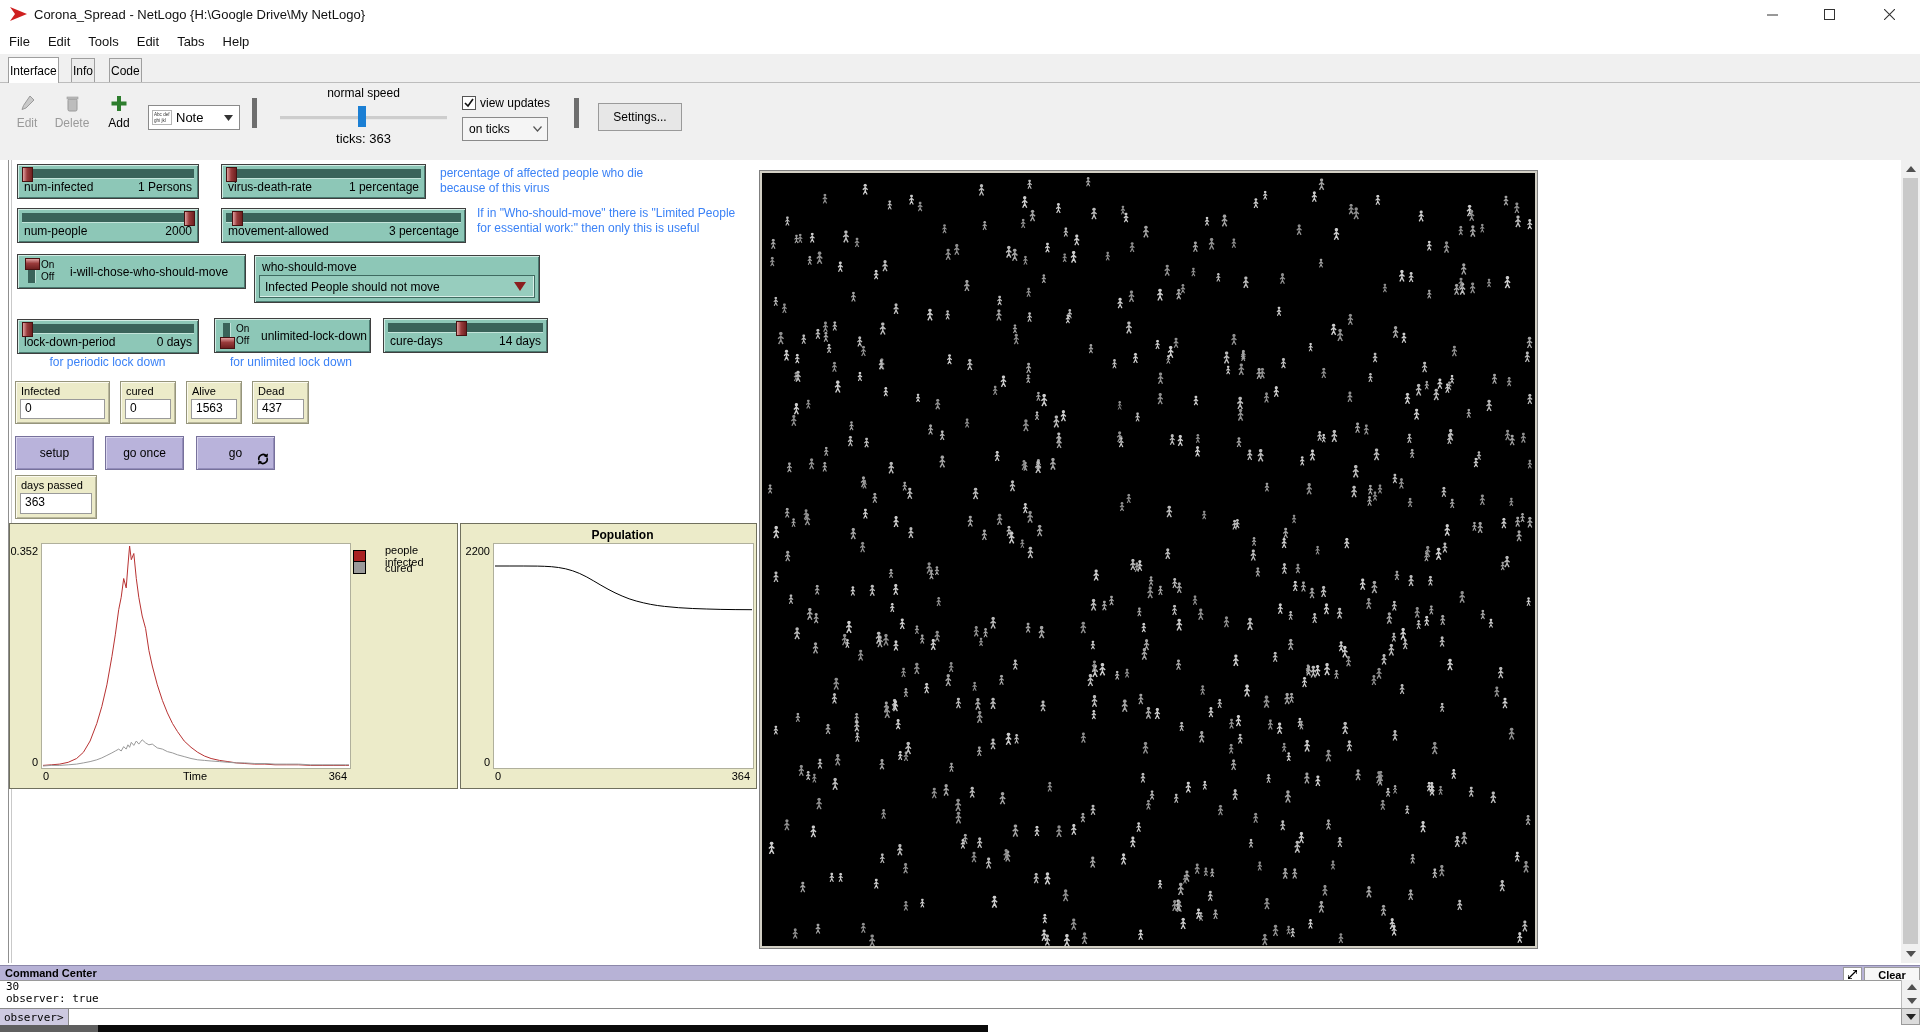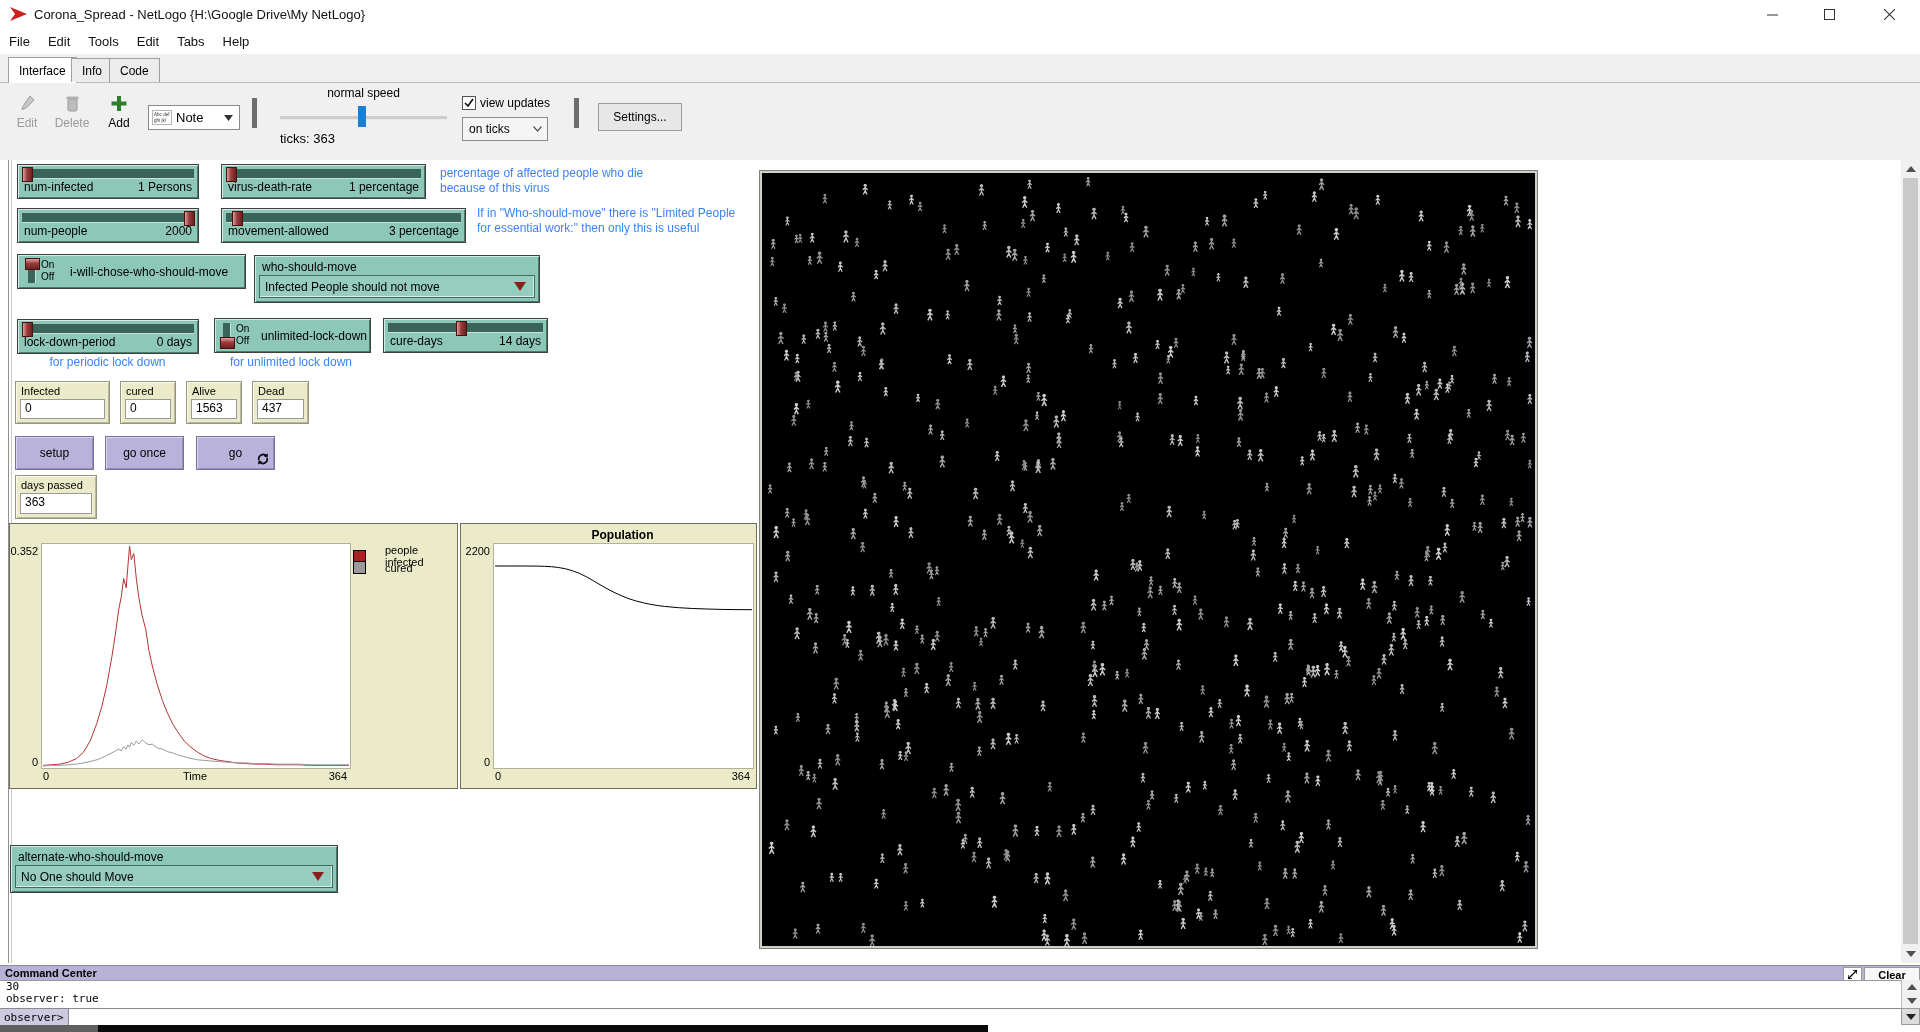--- a/index.html
+++ b/index.html
@@ -7,21 +7,21 @@
        font-family:"Liberation Sans",sans-serif;color:#000;overflow:hidden;}
   .abs{position:absolute;}
   
   .titlebar{left:0;top:0;width:1920px;height:28px;background:#fff;}
   .title-text{left:34px;top:7px;font-size:13px;color:#111;}
   .winbtn{top:0;width:46px;height:28px;display:flex;align-items:center;justify-content:center;}
   .menubar{left:0;top:28px;width:1920px;height:26px;background:#fff;display:flex;align-items:center;}
   .menu-item{font-size:13px;padding:4px 9px;color:#111;}
   .tabrow{left:0;top:54px;width:1920px;height:28px;background:#f0f0f0;border-bottom:1px solid #bdbdbd;}
   .tab{position:absolute;top:4px;height:23px;font-size:12px;display:flex;align-items:center;justify-content:center;
-       border:1px solid #9f9f9f;border-bottom:none;background:#ececec;padding:0 10px;}
+       border:1px solid #9f9f9f;border-bottom:none;background:#ececec;padding:0 1px;}
   .tab.active{background:#ffffff;height:25px;top:3px;font-weight:normal;}
   .toolbar{left:0;top:83px;width:1920px;height:77px;background:#f0f0f0;border-bottom:1px solid #a8a8a8;}
   .toolbtn-label{font-size:12px;}
   .gray{color:#9a9a9a;}
   .sep{position:absolute;width:5px;height:30px;background:#6e6e6e;}
   .combobox{position:absolute;background:#fff;border:1px solid #8a8a8a;display:flex;align-items:center;font-size:12px;}
   .winbutton{position:absolute;background:#e7e7e7;border:1px solid #9a9a9a;display:flex;align-items:center;justify-content:center;font-size:12px;}
   
   .panel{left:0;top:160px;width:1920px;height:803px;background:#fff;}
   .etch{position:absolute;background:#8f8f8f;}
@@ -155,21 +155,21 @@
     <span style="margin-left:4px;font-size:13px">Note</span>
     <svg class="abs" style="right:6px;top:9px" width="9" height="6">
       <path d="M0,0 L9,0 L4.5,6 Z" fill="#333"></path>
     </svg>
   </div>
   <div class="sep" style="left:252px;top:15px"></div>
 
   <div class="abs" style="left:280px;top:3px;width:167px;text-align:center;font-size:12px">normal speed</div>
   <div class="abs" style="left:280px;top:33px;width:167px;height:3px;background:#cdcdcd;border-bottom:1px solid #e9e9e9"></div>
   <div class="abs" style="left:358px;top:23px;width:8px;height:21px;background:#1b7fd4"></div>
-  <div class="abs" style="left:280px;top:48px;width:167px;text-align:left;font-size:13px">ticks: 363</div>
+  <div class="abs" style="left:280px;top:48px;width:167px;text-align:center;font-size:13px">ticks: 363</div>
 
   <div class="abs" style="left:462px;top:13px;display:flex;align-items:center">
     <svg width="14" height="14">
       <rect x="0.5" y="0.5" width="13" height="13" fill="#fff" stroke="#555"></rect>
       <path d="M3,7 L6,10 L11,3" fill="none" stroke="#111" stroke-width="1.6"></path>
     </svg>
     <span style="font-size:12px;margin-left:4px">view updates</span>
   </div>
   <div class="combobox" style="left:462px;top:34px;width:84px;height:22px;background:#f5f5f5">
     <span style="margin-left:6px">on ticks</span>
@@ -341,27 +341,20 @@
       <svg id="plot2-svg" width="259" height="224">
           <polyline points="1.0,22.0 15.1,22.0 29.2,22.0 43.4,22.1 50.4,22.3 57.5,22.7 64.5,23.5 71.6,24.8 78.7,26.8 85.7,29.5 92.8,33.0 99.8,37.0 106.9,41.2 114.0,45.2 121.0,48.8 128.1,52.0 135.1,54.8 142.2,57.0 149.3,58.8 156.3,60.3 163.4,61.5 170.5,62.4 184.6,63.7 198.7,64.5 212.8,65.0 226.9,65.4 241.1,65.6 258.0,65.7" fill="none" stroke="#000000" stroke-width="1"></polyline>
         </svg>
     </div>
     <div class="axis" style="left:0px;top:21px;width:29px;text-align:right">2200</div>
     <div class="axis" style="left:0px;top:232px;width:29px;text-align:right">0</div>
     <div class="axis" style="left:34px;top:246px">0</div>
     <div class="axis" style="left:193px;top:246px;width:96px;text-align:right">364</div>
   </div>
 
-  <div class="teal" style="left:10px;top:685px;width:326px;height:46px">
-    <span class="chooser-label">alternate-who-should-move</span>
-    <div class="chooser-box">
-      <span>No One should Move</span>
-      <div class="chooser-tri" style="top:6px"></div>
-    </div>
-  </div>
 
   <div class="world" style="left:759px;top:10px">
     <div class="world-black">
       <svg id="world-svg" width="773" height="773">
         <symbol id="person" viewBox="0 0 6 9">
           <circle cx="3" cy="1.3" r="1.25" fill="currentColor"></circle>
           <path d="M3 2.4 L3 5.6 M3 3.1 L1.1 4.9 M3 3.1 L4.9 4.9 M3 5.6 L1.5 8.6 M3 5.6 L4.5 8.6" stroke="currentColor" stroke-width="1" fill="none"></path>
         </symbol>
       <use href="#person" width="6" height="9" transform="translate(375.0,756.2) scale(1.22)" style="color:#cccccc"></use>
           <use href="#person" width="6" height="9" transform="translate(237.4,202.2) scale(1.36)" style="color:#cccccc"></use>

